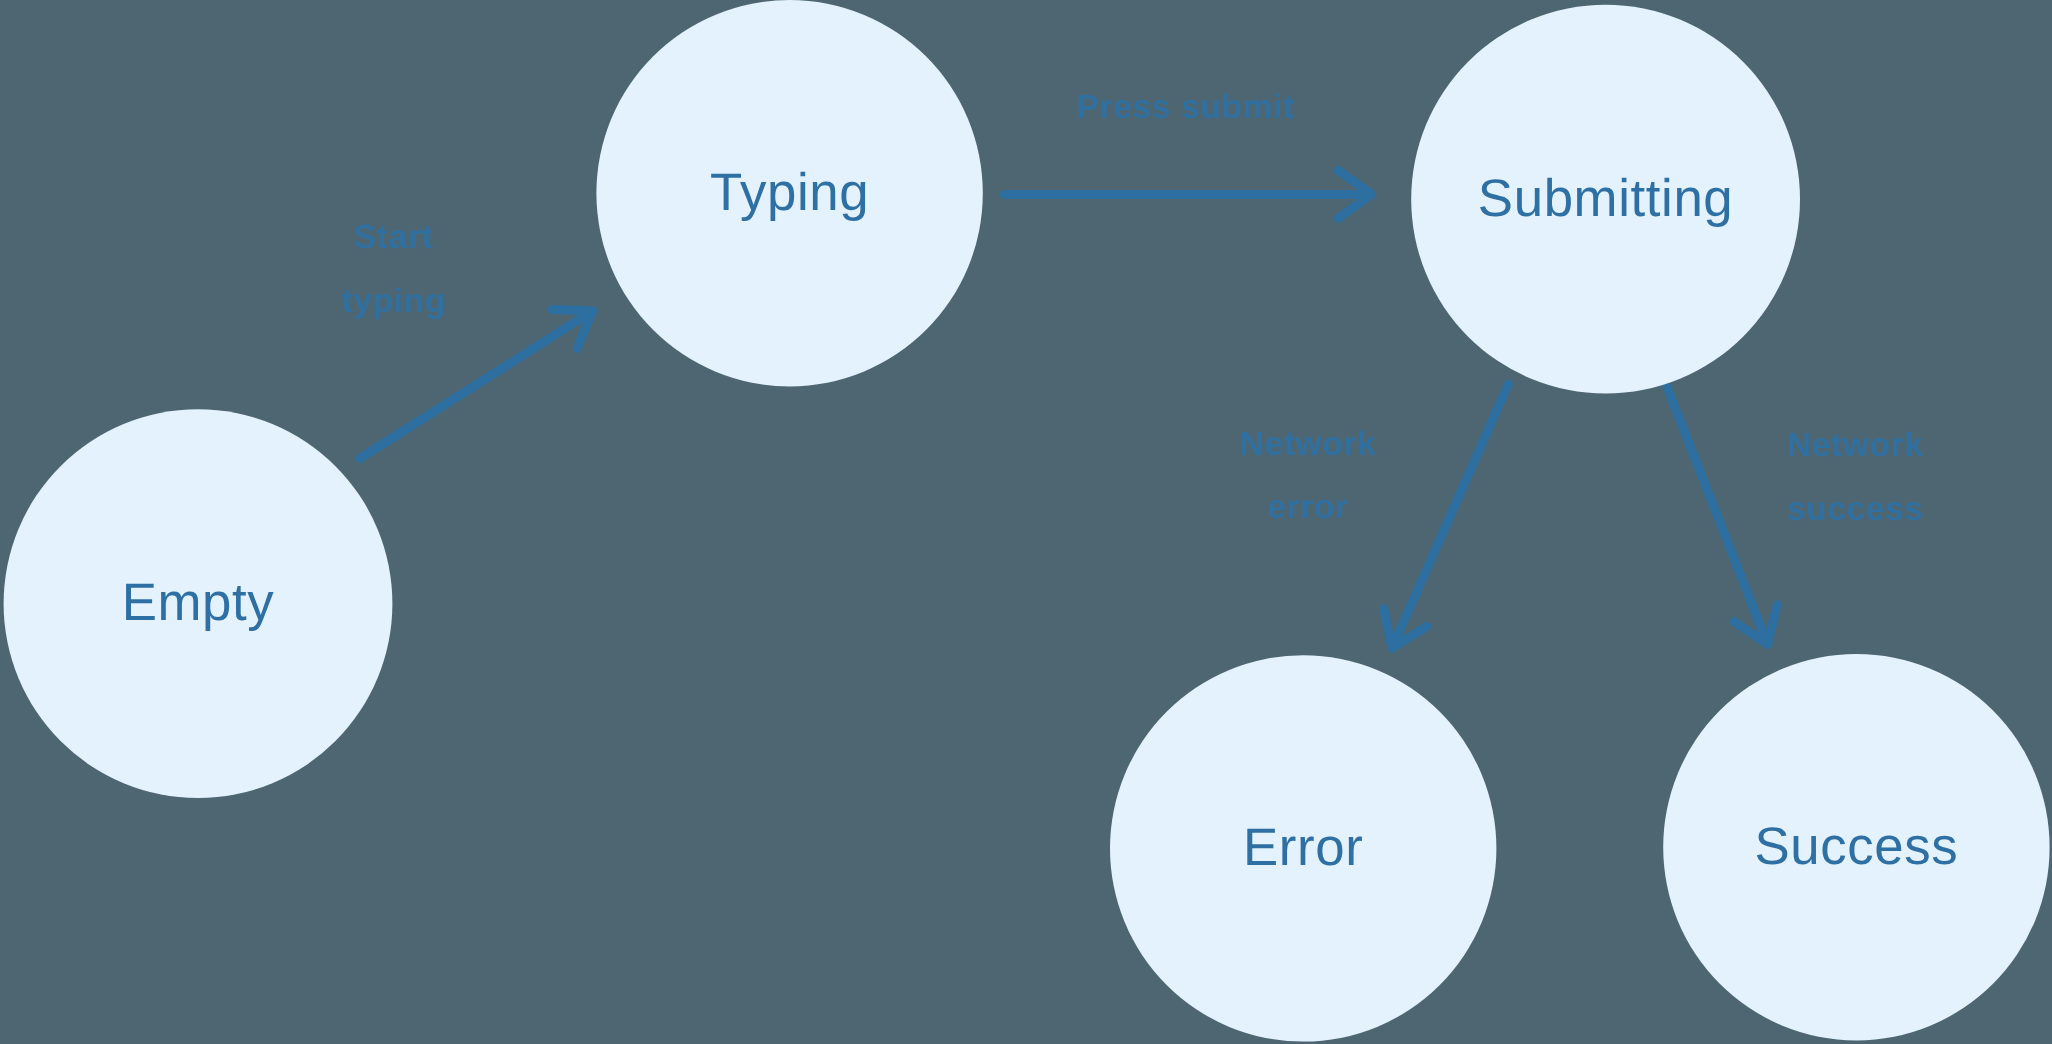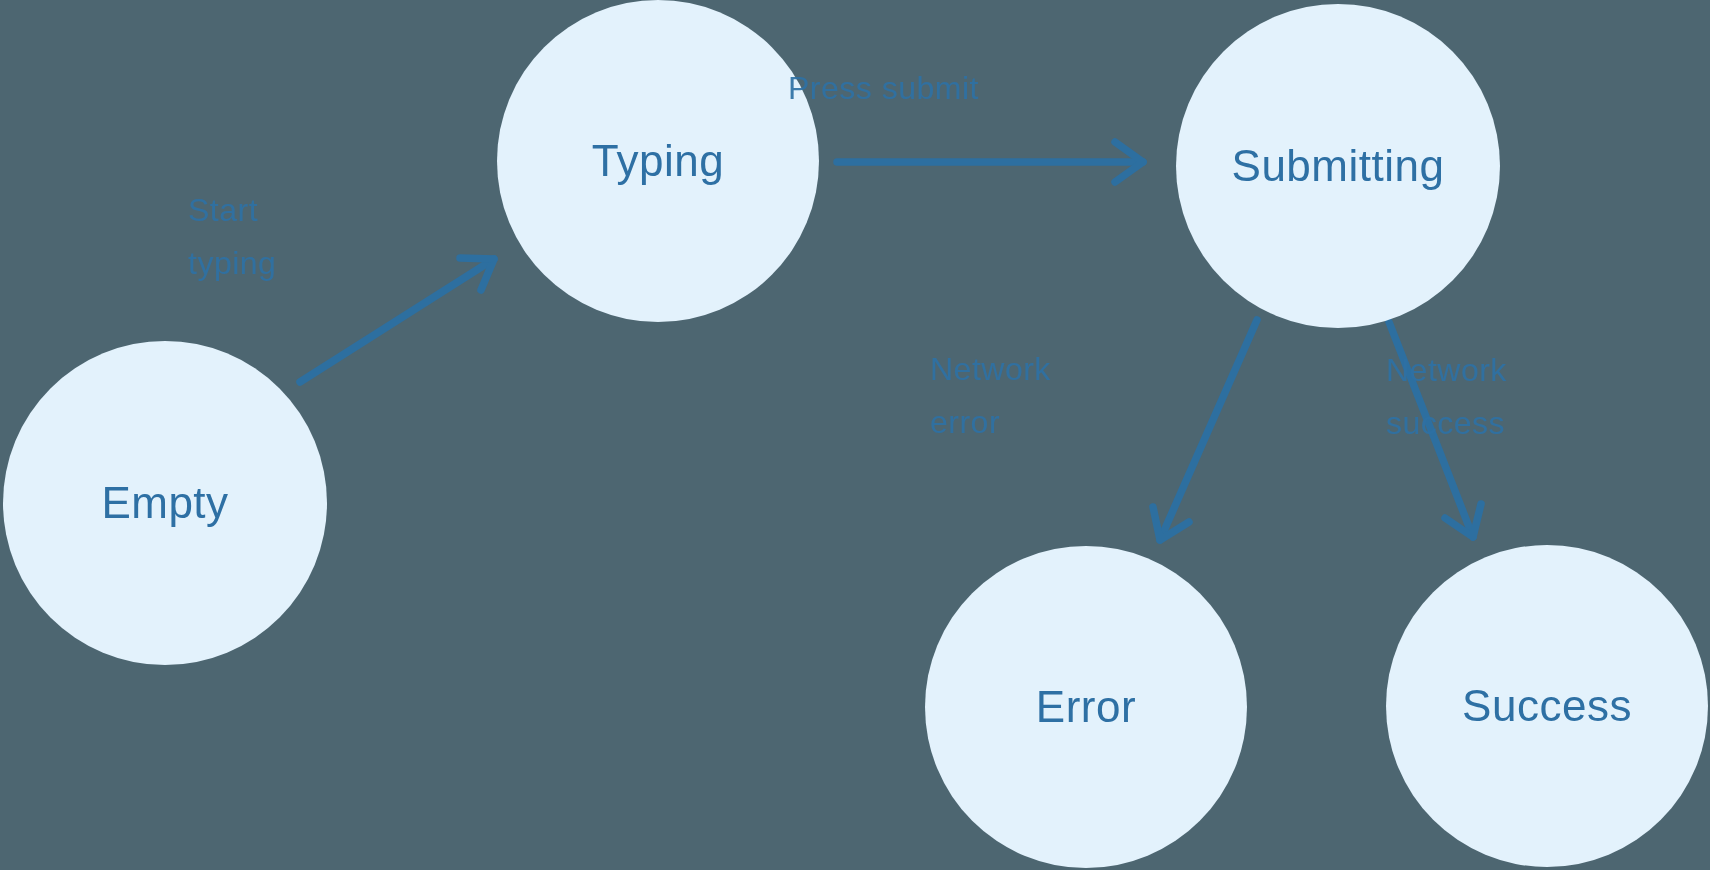--- a/index.html
+++ b/index.html
@@ -45,28 +45,30 @@
     white-space:nowrap;
   }
   .node-empty     {left:3px;    top:341px; width:324px;height:324px;}
   .node-typing    {left:497px;  top:0px;   width:322px;height:322px;}
   .node-submitting{left:1176px; top:4px;   width:324px;height:324px;}
   .node-error     {left:925px;  top:546px; width:322px;height:322px;}
   .node-success   {left:1386px; top:545px; width:322px;height:322px;}
   .edge-label{
     position:absolute;
     color:var(--edge-label-text);
-    font-size:32px;
+    font-size:28px;
     line-height:53px;
     letter-spacing:0.5px;
+    text-align:center;
     white-space:nowrap;
     opacity:0.92;
+    font-weight:bold;
   }
   .edge-label span{display:block;}
-  .label-start-typing   {left:188px;  top:184px; width:280px;}
+  .label-start-typing   {left:188px;  top:171px; width:280px;}
   .label-press-submit   {left:788px;  top:62px;  width:400px;}
   .label-network-error  {left:930px;  top:343px; width:320px;}
   .label-network-success{left:1386px; top:344px; width:320px;}
 </style>
 </head>
 <body>
 
 <div class="stage">
 
   <svg class="arrow-layer" viewBox="0 0 1710 870" xmlns="http://www.w3.org/2000/svg">

